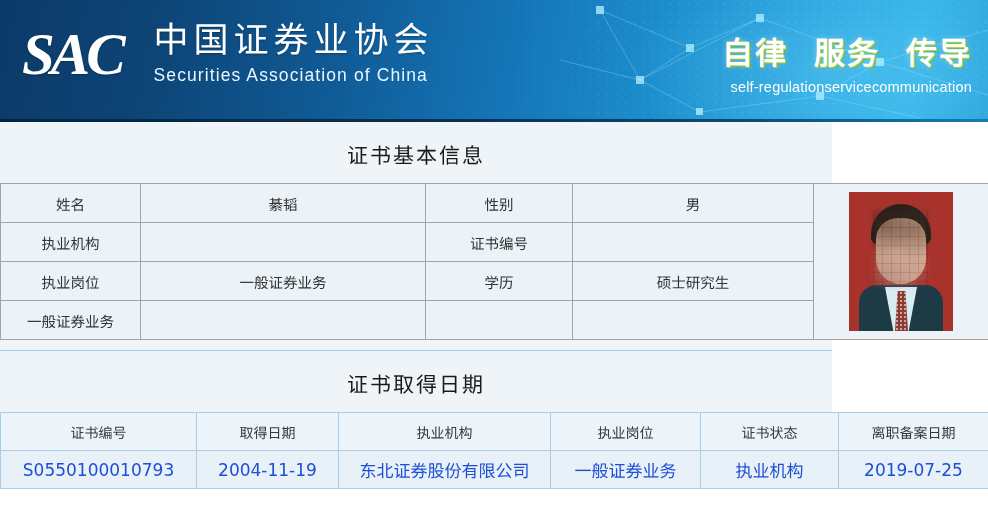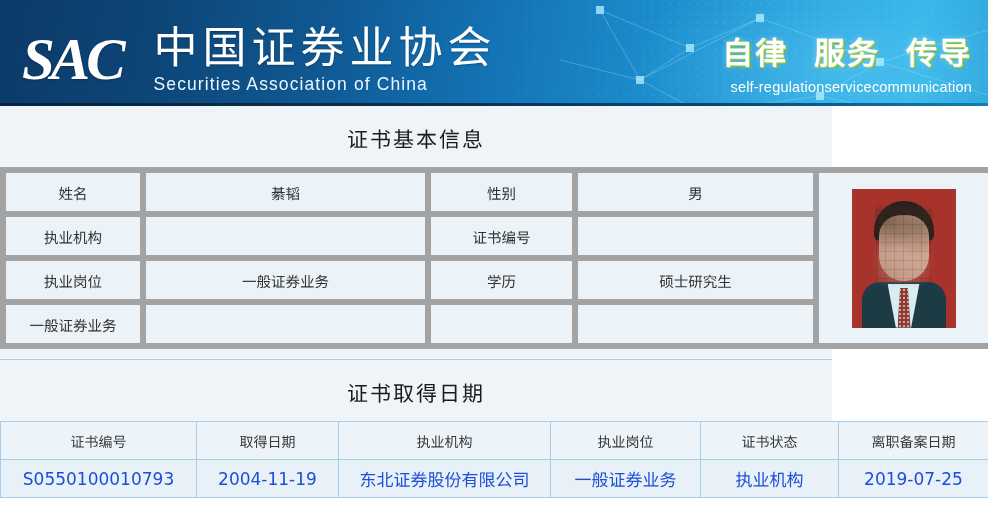--- a/index.html
+++ b/index.html
@@ -13,21 +13,21 @@
     height: 505px;
     font-family: "Liberation Sans", "DejaVu Sans", sans-serif;
     overflow: hidden;
     position: relative;
   }
 
   
   .banner {
     position: relative;
     width: 988px;
-    height: 106px;
+    height: 122px;
     overflow: hidden;
     background: linear-gradient(100deg,
         #0c3a68 0%,
         #0d4577 16%,
         #105a95 34%,
         #1476b8 52%,
         #1d90cf 68%,
         #2aa6e0 82%,
         #35b4e8 92%,
         #2fa6dd 100%);
@@ -79,24 +79,24 @@
     color: #ffffff;
     letter-spacing: -4px;
     line-height: 1;
     text-shadow: 0 1px 2px rgba(0,0,0,0.25);
   }
   .org-block {
     margin-left: 32px;
     color: #ffffff;
   }
   .org-cn {
-    font-size: 44px;
+    font-size: 35px;
     letter-spacing: 5px;
     line-height: 1.1;
-    font-family: Liberation Sans, sans-serif;
+    font-family: Liberation Mono, monospace;
     text-shadow: 0 1px 2px rgba(0,0,0,0.28);
   }
   .org-en {
     font-size: 17.5px;
     letter-spacing: 1.1px;
     margin-top: 2px;
     font-family: "Liberation Sans", sans-serif;
     color: #eaf6ff;
   }
 
@@ -147,21 +147,21 @@
   }
 
   
   table.info {
     border-collapse: collapse;
     width: 988px;
     table-layout: fixed;
     background: #eaf2f8;
   }
   table.info td {
-    border: 6px solid #a3a3a3;
+    border: 1px solid #a3a3a3;
     height: 38px;
     font-size: 14.5px;
     color: #333333;
     font-family: Liberation Serif, serif;
     background: #ebf3f8;
     padding: 0 10px;
   }
   td.lbl {
     text-align: center;
     background: #edf4f9;

